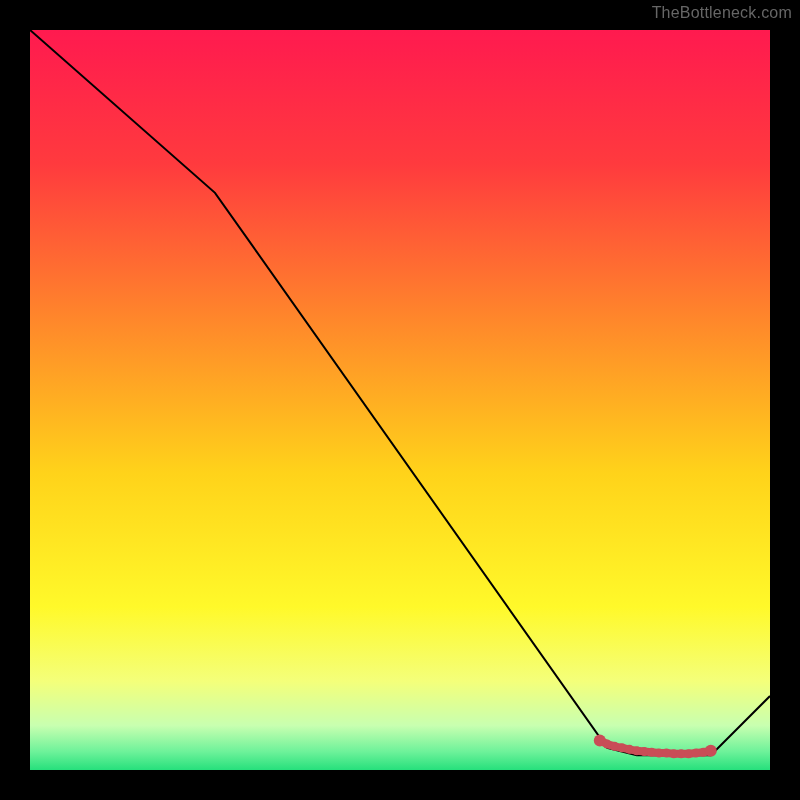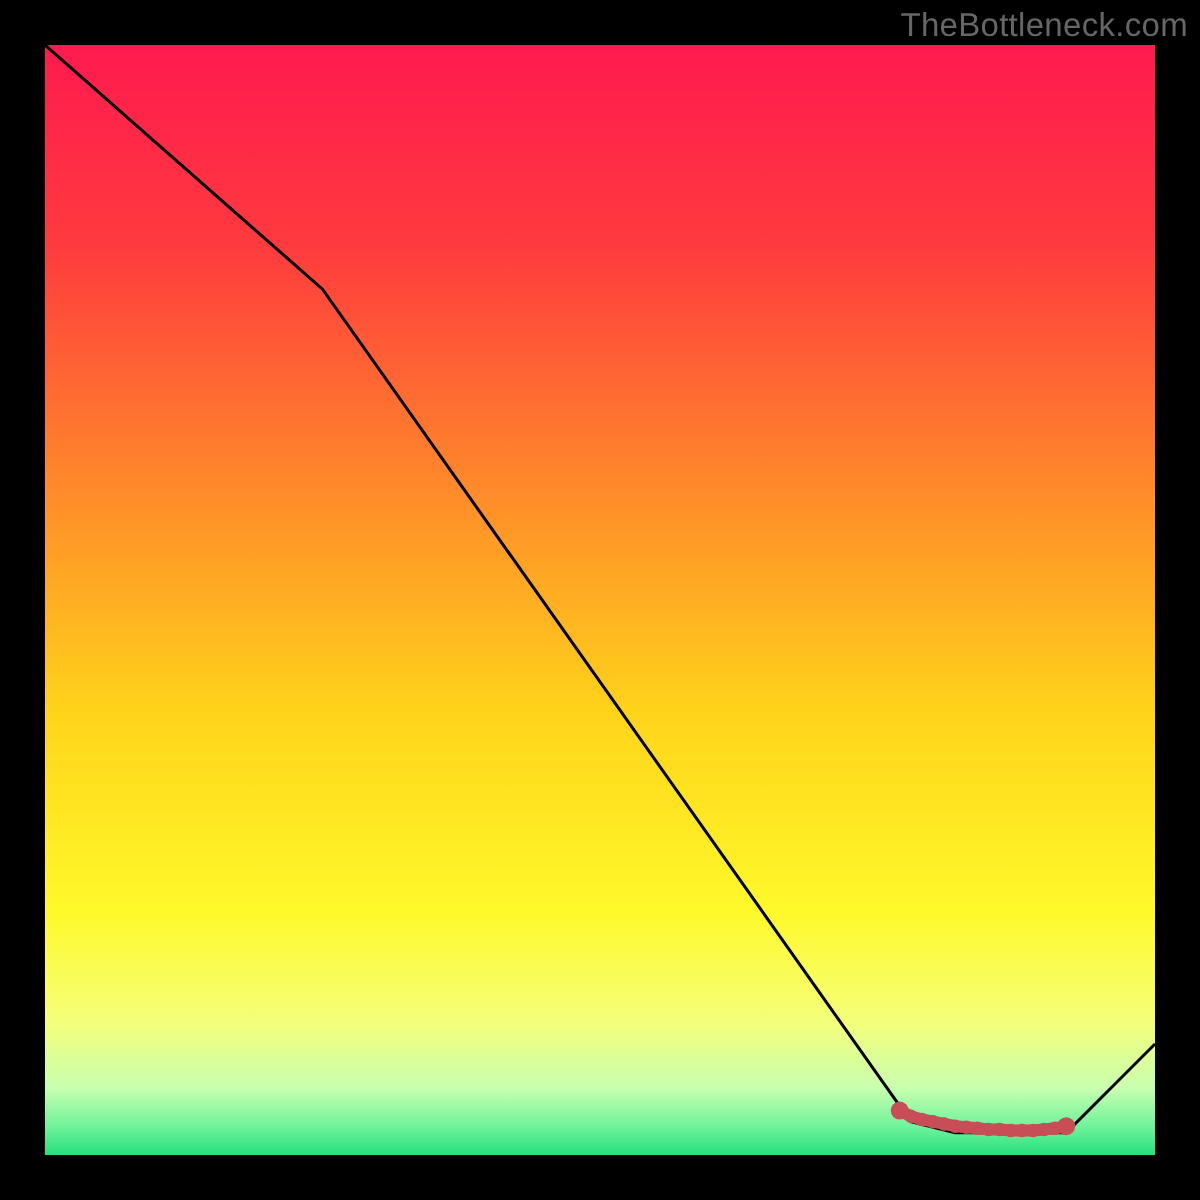--- a/index.html
+++ b/index.html
@@ -15,21 +15,21 @@
     position: relative;
     width: 800px;
     height: 800px;
     background: #000;
   }
   .watermark {
     position: absolute;
     top: 4px;
     right: 8px;
     color: #666;
-    font-size: 22px;
+    font-size: 16px;
     font-weight: 500;
     letter-spacing: 0.2px;
     z-index: 5;
   }
   .plot-area {
     position: absolute;
     left: 30px;
     top: 30px;
     width: 740px;
     height: 740px;

